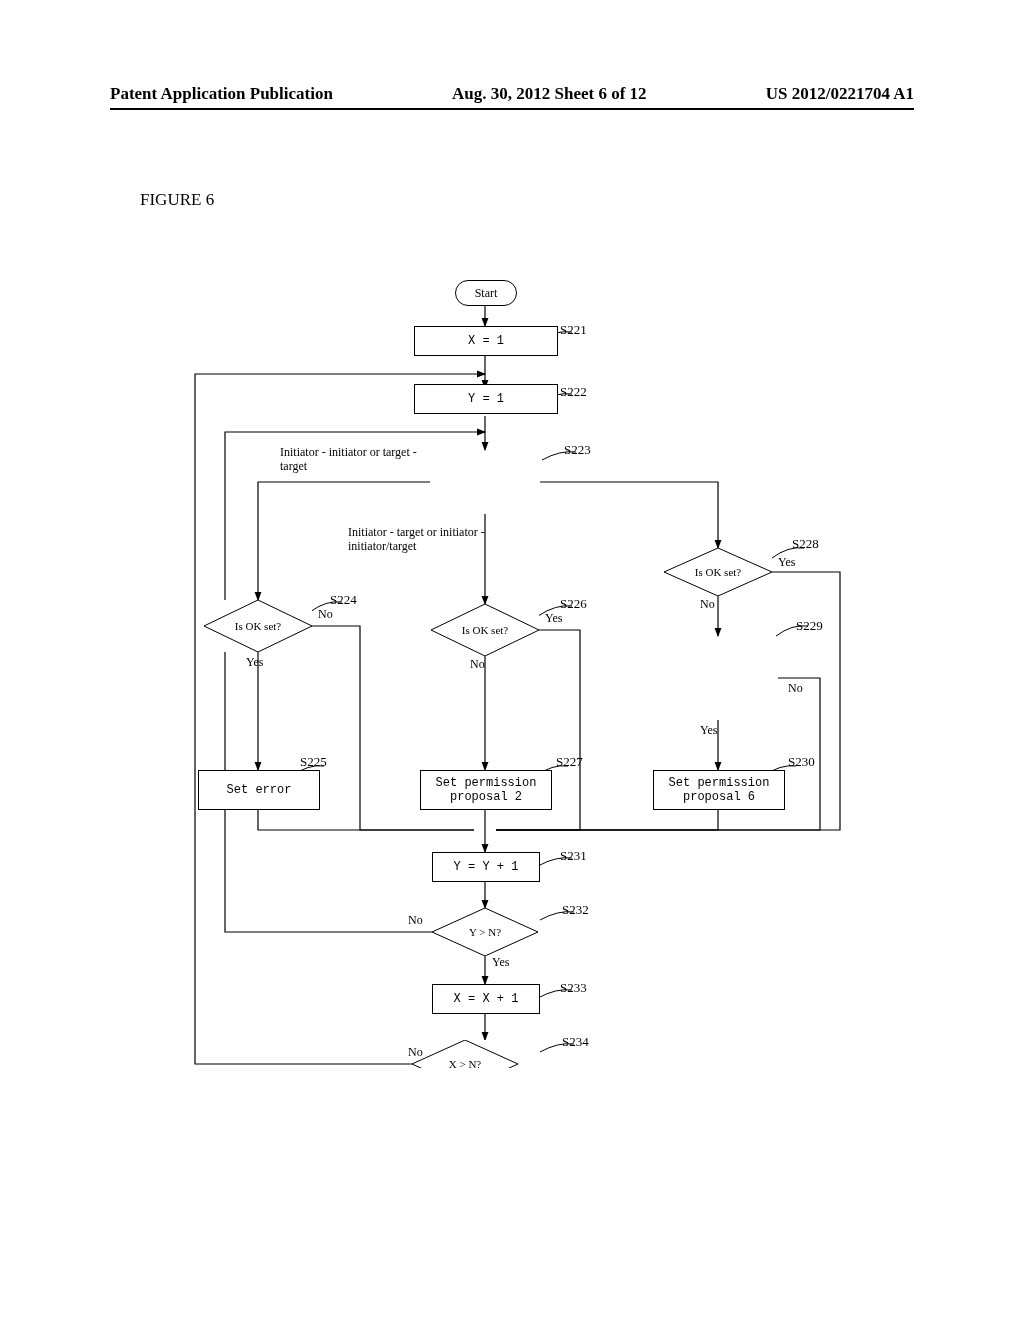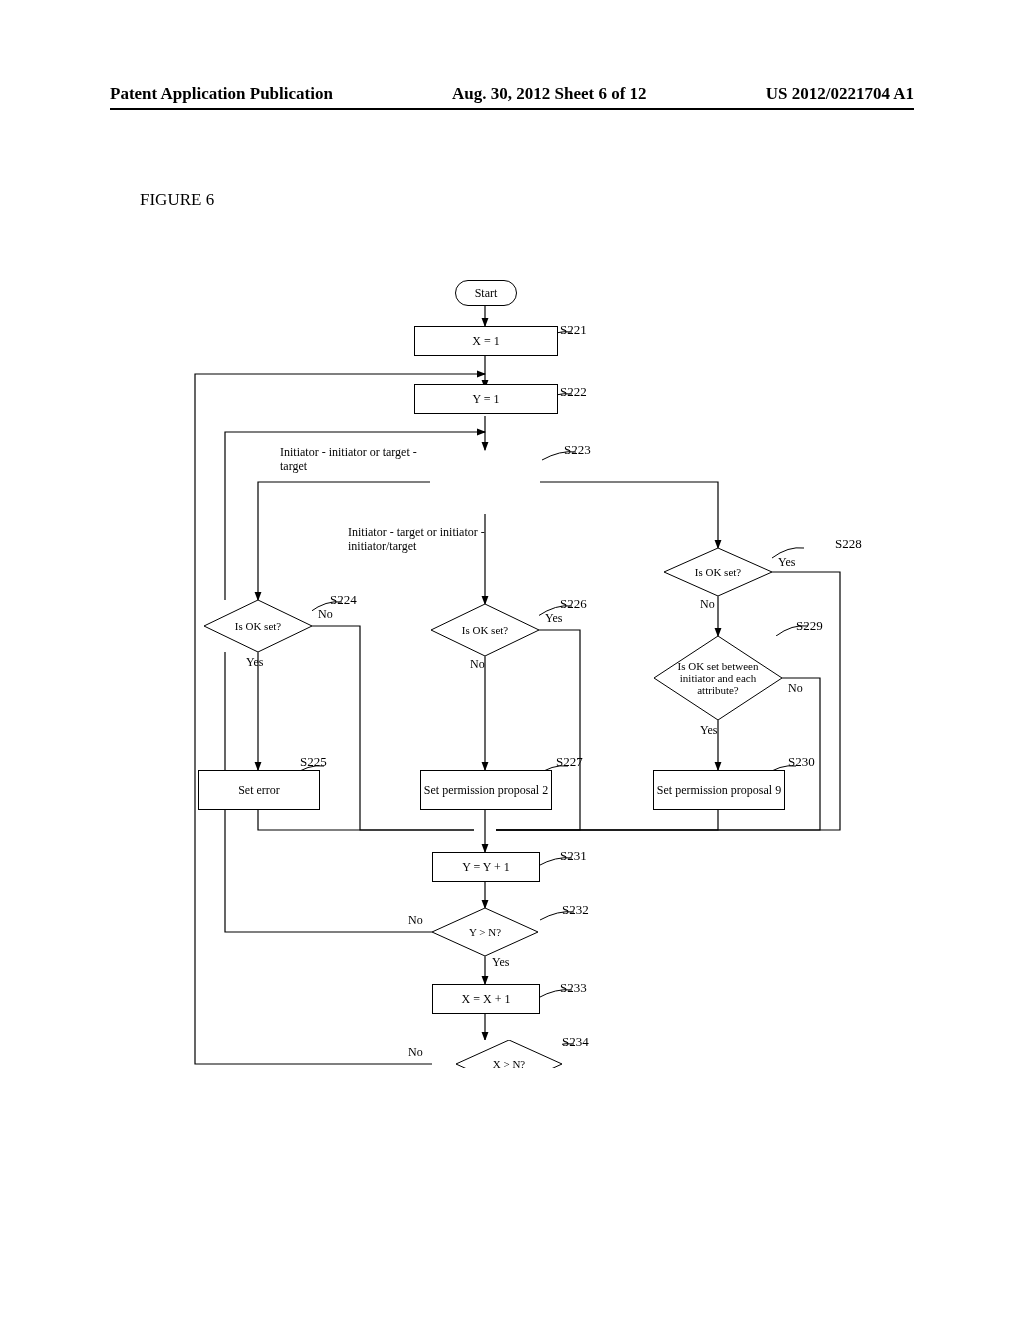--- a/index.html
+++ b/index.html
@@ -39,26 +39,27 @@
     border-radius: 14px;
     text-align: center;
     font-size: 12px;
     line-height: 24px;
     height: 24px;
     background: #fff;
   }
   .proc {
     position: absolute;
     border: 1px solid #000;
-    text-align: right;
+    text-align: center;
     font-size: 12px;
     display: flex;
     align-items: center;
     justify-content: center;
     background: #fff;
+    font-family: Liberation Mono, monospace;
   }
   .decision {
     position: absolute;
     background: #fff;
   }
   .decision svg { display:block; }
   .decision .dlabel {
     position: absolute;
     left: 0; top: 0; right: 0; bottom: 0;
     display: flex;
@@ -230,38 +231,30 @@
 <div class="step-label" style="left:556px; top:754px;">S227</div>
 
 <div class="decision" style="left:664px; top:548px; width:108px; height:48px;">
   <svg width="108" height="48">
         <polygon points="54,0 108,24 54,48 0,24" fill="#fff" stroke="#000"></polygon>
       </svg>
   <div class="dlabel">
         <span>Is OK set?</span>
       </div>
 </div>
-<div class="step-label" style="left:792px; top:536px;margin-left:43px;">S228</div>
+<div class="step-label" style="left:792px; top:536px;">S228</div>
 <div class="branch-text" style="left:778px; top:556px;">Yes</div>
 <div class="branch-text" style="left:700px; top:598px;">No</div>
 
-<div class="decision" style="left:654px; top:636px; width:128px; height:84px;">
-  <svg width="128" height="84">
-        <polygon points="64,0 128,42 64,84 0,42" fill="#fff" stroke="#000"></polygon>
-      </svg>
-  <div class="dlabel small">
-        <span>Is OK set between initiator and each attribute?</span>
-      </div>
-</div>
 <div class="step-label" style="left:796px; top:618px;">S229</div>
 <div class="branch-text" style="left:700px; top:724px;">Yes</div>
 <div class="branch-text" style="left:788px; top:682px;">No</div>
 
 <div class="proc" style="left:653px; top:770px; width:130px; height:38px;">
-      <span>Set permission proposal 9</span>
+      <span>Set permission proposal 6</span>
     </div>
 <div class="step-label" style="left:788px; top:754px;">S230</div>
 
 <div class="proc" style="left:432px; top:852px; width:106px; height:28px;">
       <span>Y = Y + 1</span>
     </div>
 <div class="step-label" style="left:560px; top:848px;">S231</div>
 
 <div class="decision" style="left:432px; top:908px; width:106px; height:48px;">
   <svg width="106" height="48">
@@ -273,21 +266,21 @@
 </div>
 <div class="step-label" style="left:562px; top:902px;">S232</div>
 <div class="branch-text" style="left:492px; top:956px;">Yes</div>
 <div class="branch-text" style="left:408px; top:914px;">No</div>
 
 <div class="proc" style="left:432px; top:984px; width:106px; height:28px;">
       <span>X = X + 1</span>
     </div>
 <div class="step-label" style="left:560px; top:980px;">S233</div>
 
-<div class="decision" style="left:456px; top:1040px; width:106px; height:48px;">
+<div class="decision" style="left:412px; top:1040px; width:106px; height:48px;">
   <svg width="106" height="48">
         <polygon points="53,0 106,24 53,48 0,24" fill="#fff" stroke="#000"></polygon>
       </svg>
   <div class="dlabel">
         <span>X &gt; N?</span>
       </div>
 </div>
 <div class="step-label" style="left:562px; top:1034px;">S234</div>
 <div class="branch-text" style="left:492px; top:1088px;">Yes</div>
 <div class="branch-text" style="left:408px; top:1046px;">No</div>

